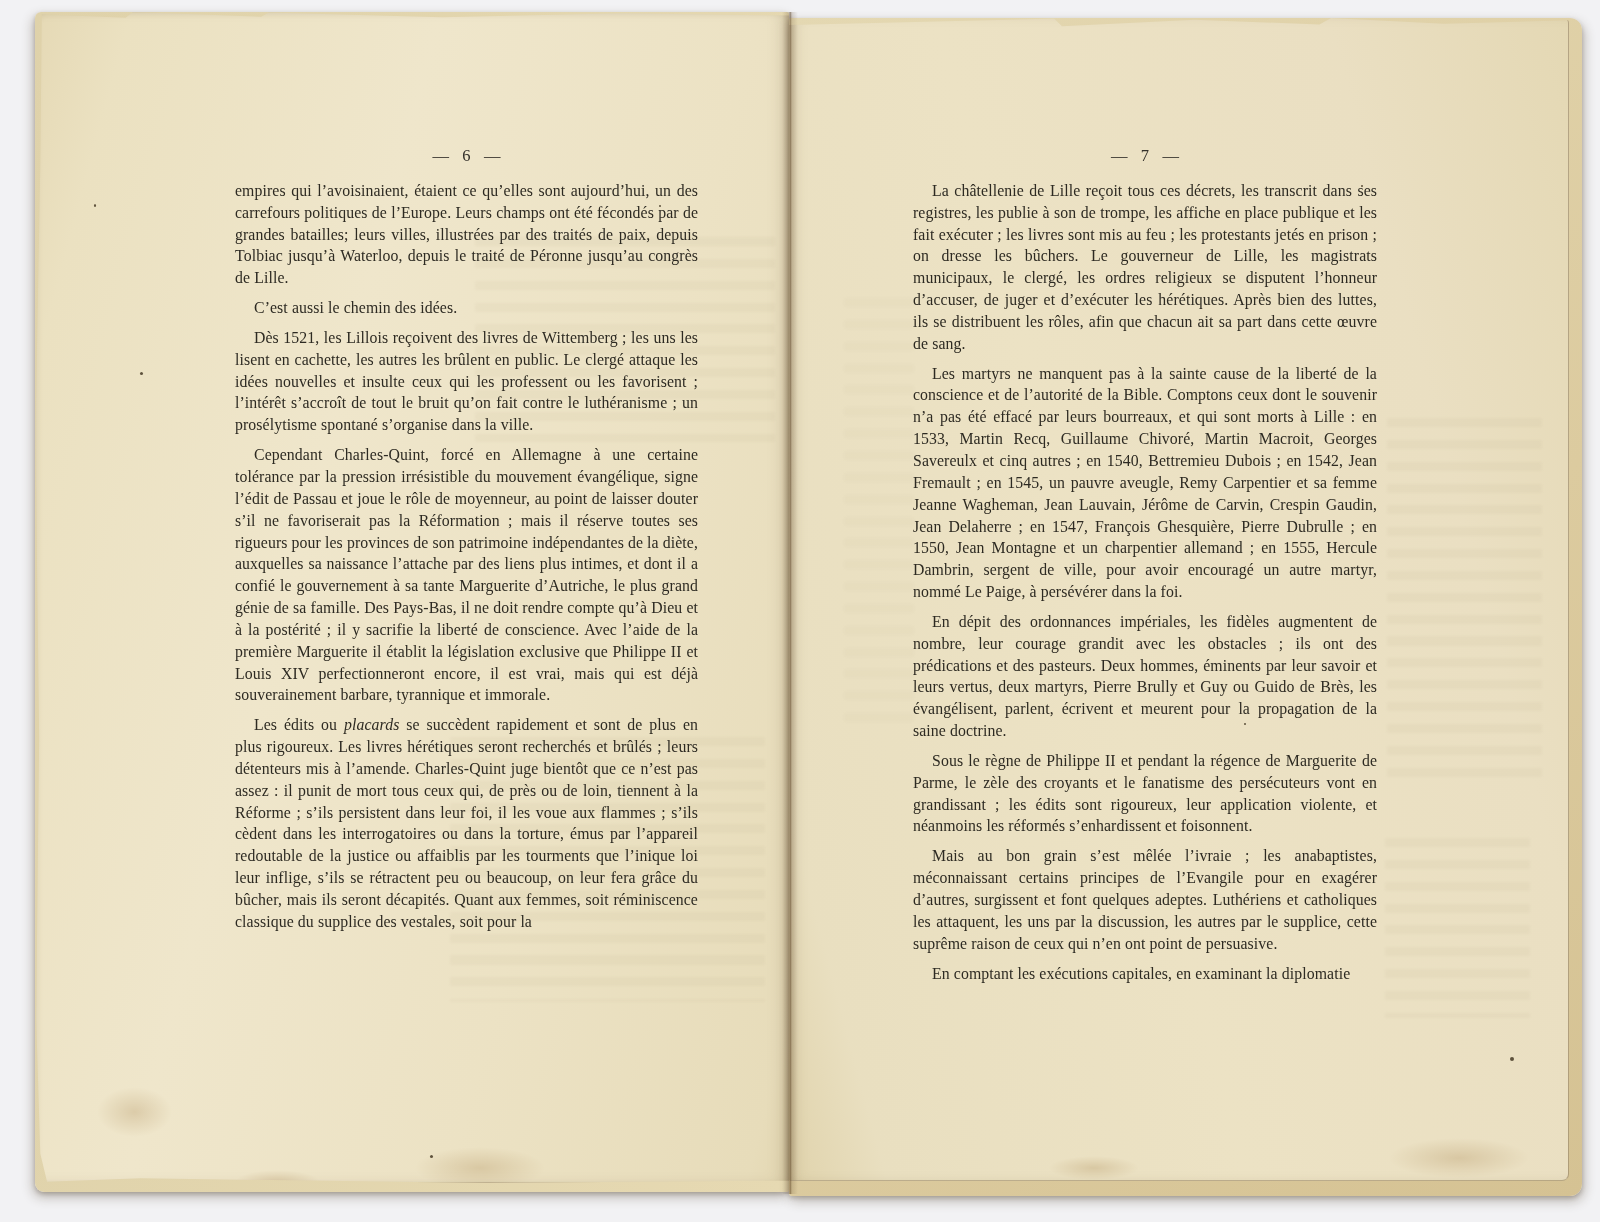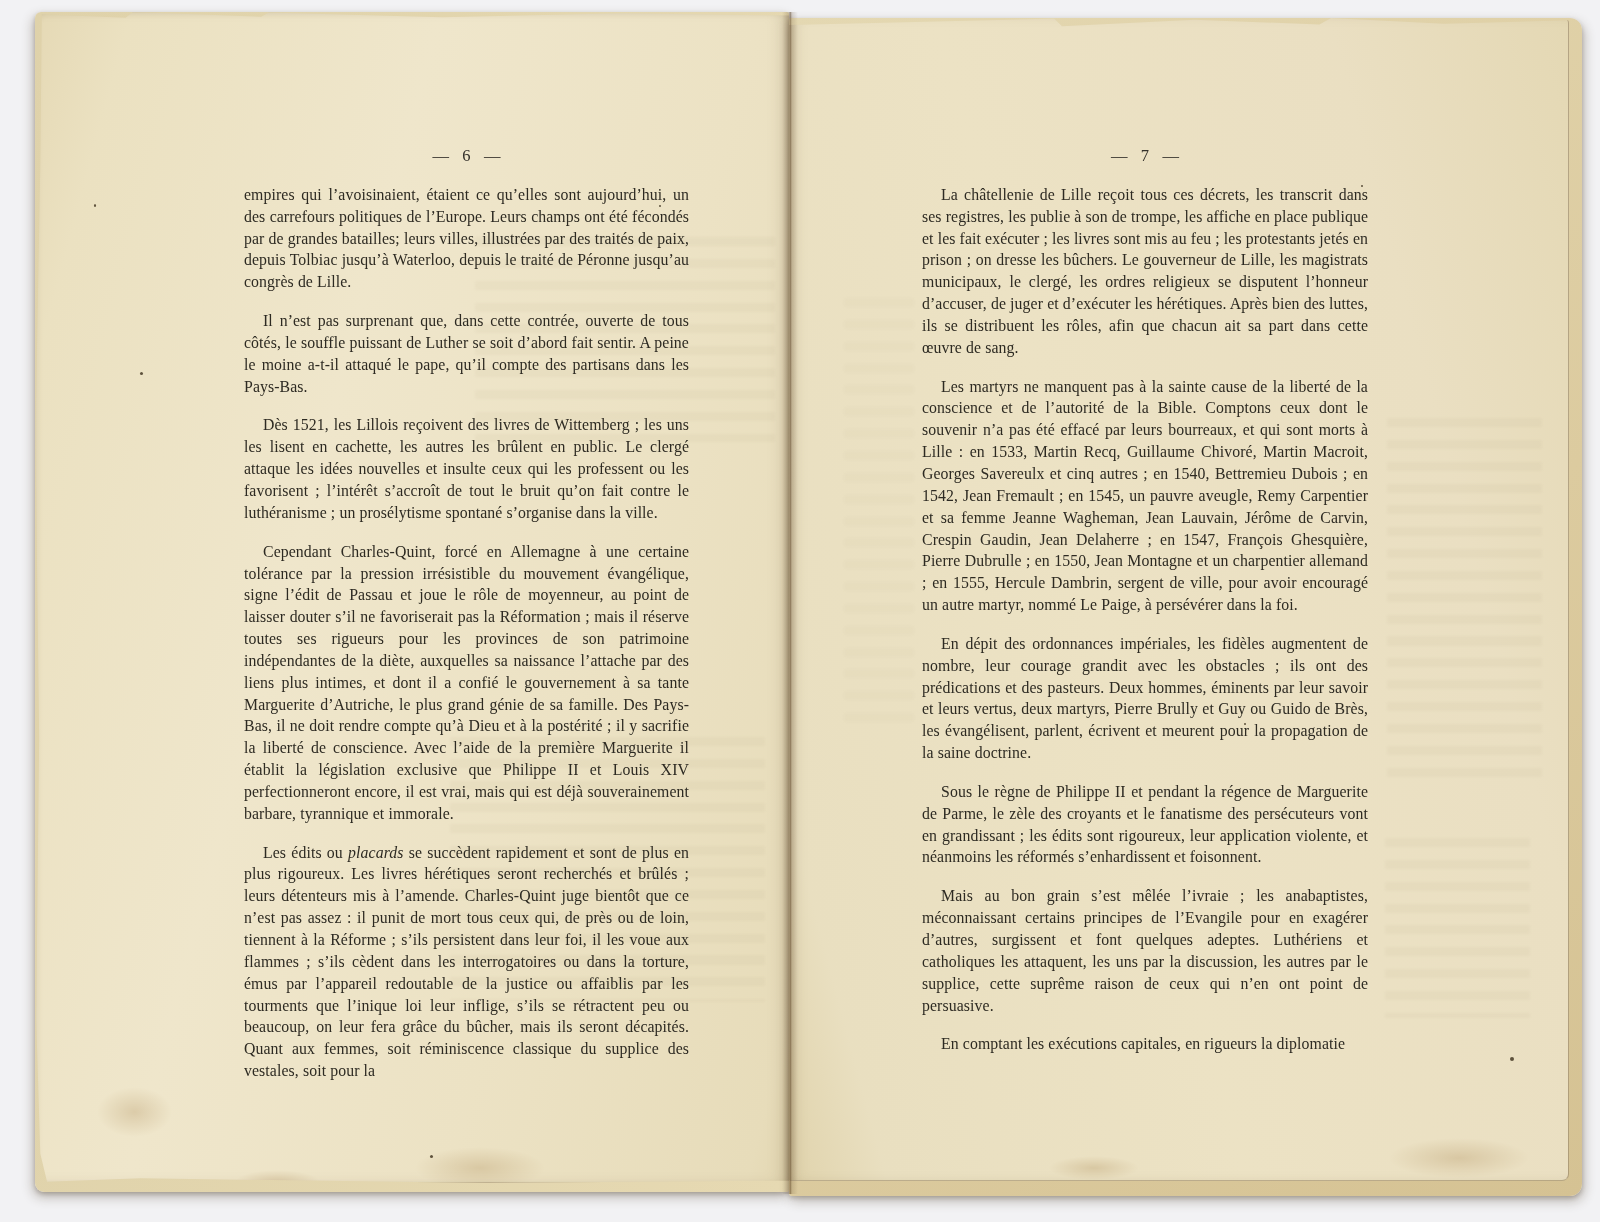--- a/index.html
+++ b/index.html
@@ -54,21 +54,21 @@
     position:absolute;color:var(--ink,#2d2a22);
     font-size:15.8px;line-height:21.85px;text-align:justify;
     letter-spacing:.1px;
   }
   .page-left .text-block{left:192px;top:133px;width:479px;}
   .page-right .text-block{left:116px;top:127px;width:480px;}
   .page-header{
     text-align:center;font-size:16.5px;word-spacing:9px;
     margin:0 0 13px 0;color:#33302a;
   }
-  .para{margin:17px;}
+  .para{margin:8px;}
   .para.indent{text-indent:19px;}
   .para i{font-style:italic;}
 
   
   .ghost{
     position:absolute;opacity:.45;filter:blur(1.6px);pointer-events:none;
     background:repeating-linear-gradient(to bottom,rgba(124,106,70,.10) 0 9px,rgba(0,0,0,0) 9px 21.85px);
   }
   .gL1{left:440px;top:225px;width:300px;height:205px;}
   .gL2{left:415px;top:725px;width:315px;height:265px;}
@@ -85,21 +85,21 @@
 <div class="book">
 
   <div class="page-left">
     <div class="sheet">
       <div class="ghost gL1"></div>
       <div class="ghost gL2"></div>
       <div class="text-block">
         <div class="page-header">— 6 —</div>
         <div>
             <p class="para">empires qui l’avoisinaient, étaient ce qu’elles sont aujourd’hui, un des carrefours politiques de l’Europe. Leurs champs ont été fécondés par de grandes batailles; leurs villes, illustrées par des traités de paix, depuis Tolbiac jusqu’à Waterloo, depuis le traité de Péronne jusqu’au congrès de Lille.</p>
-            <p class="para indent">Il n’est pas surprenant que, dans cette contrée, ouverte de tous côtés, le souffle puissant de Luther se soit d’abord fait sentir. A peine le moine a-t-il attaqué le pape, qu’il compte des partisans dans les Pays-Bas.</p>
+            <p class="para indent">C’est aussi le chemin des idées.</p>
             <p class="para indent">Dès 1521, les Lillois reçoivent des livres de Wittemberg ; les uns les lisent en cachette, les autres les brûlent en public. Le clergé attaque les idées nouvelles et insulte ceux qui les professent ou les favorisent ; l’intérêt s’accroît de tout le bruit qu’on fait contre le luthéranisme ; un prosélytisme spontané s’organise dans la ville.</p>
             <p class="para indent">Cependant Charles-Quint, forcé en Allemagne à une certaine tolérance par la pression irrésistible du mouvement évangélique, signe l’édit de Passau et joue le rôle de moyenneur, au point de laisser douter s’il ne favoriserait pas la Réformation ; mais il réserve toutes ses rigueurs pour les provinces de son patrimoine indépendantes de la diète, auxquelles sa naissance l’attache par des liens plus intimes, et dont il a confié le gouvernement à sa tante Marguerite d’Autriche, le plus grand génie de sa famille. Des Pays-Bas, il ne doit rendre compte qu’à Dieu et à la postérité ; il y sacrifie la liberté de conscience. Avec l’aide de la première Marguerite il établit la législation exclusive que Philippe II et Louis XIV perfectionneront encore, il est vrai, mais qui est déjà souverainement barbare, tyrannique et immorale.</p>
             <p class="para indent">Les édits ou <i>placards</i> se succèdent rapidement et sont de plus en plus rigoureux. Les livres hérétiques seront recherchés et brûlés ; leurs détenteurs mis à l’amende. Charles-Quint juge bientôt que ce n’est pas assez : il punit de mort tous ceux qui, de près ou de loin, tiennent à la Réforme ; s’ils persistent dans leur foi, il les voue aux flammes ; s’ils cèdent dans les interrogatoires ou dans la torture, émus par l’appareil redoutable de la justice ou affaiblis par les tourments que l’inique loi leur inflige, s’ils se rétractent peu ou beaucoup, on leur fera grâce du bûcher, mais ils seront décapités. Quant aux femmes, soit réminiscence classique du supplice des vestales, soit pour la</p>
           </div>
       </div>
       <div class="speck" style="left:59px;top:192px;width:2px;height:3px;"></div>
       <div class="speck" style="left:105px;top:360px;width:3px;height:3px;"></div>
       <div class="speck" style="left:624px;top:193px;width:2px;height:2px;"></div>
       <div class="speck" style="left:395px;top:1143px;width:3px;height:3px;"></div>
       <div class="stain" style="left:62px;top:1075px;width:75px;height:50px;"></div>
@@ -114,21 +114,21 @@
       <div class="ghost gR2"></div>
       <div class="ghost gR3"></div>
       <div class="text-block">
         <div class="page-header">— 7 —</div>
         <div>
             <p class="para indent">La châtellenie de Lille reçoit tous ces décrets, les transcrit dans ses registres, les publie à son de trompe, les affiche en place publique et les fait exécuter ; les livres sont mis au feu ; les protestants jetés en prison ; on dresse les bûchers. Le gouverneur de Lille, les magistrats municipaux, le clergé, les ordres religieux se disputent l’honneur d’accuser, de juger et d’exécuter les hérétiques. Après bien des luttes, ils se distribuent les rôles, afin que chacun ait sa part dans cette œuvre de sang.</p>
             <p class="para indent">Les martyrs ne manquent pas à la sainte cause de la liberté de la conscience et de l’autorité de la Bible. Comptons ceux dont le souvenir n’a pas été effacé par leurs bourreaux, et qui sont morts à Lille : en 1533, Martin Recq, Guillaume Chivoré, Martin Macroit, Georges Savereulx et cinq autres ; en 1540, Bettremieu Dubois ; en 1542, Jean Fremault ; en 1545, un pauvre aveugle, Remy Carpentier et sa femme Jeanne Wagheman, Jean Lauvain, Jérôme de Carvin, Crespin Gaudin, Jean Delaherre ; en 1547, François Ghesquière, Pierre Dubrulle ; en 1550, Jean Montagne et un charpentier allemand ; en 1555, Hercule Dambrin, sergent de ville, pour avoir encouragé un autre martyr, nommé Le Paige, à persévérer dans la foi.</p>
             <p class="para indent">En dépit des ordonnances impériales, les fidèles augmentent de nombre, leur courage grandit avec les obstacles ; ils ont des prédications et des pasteurs. Deux hommes, éminents par leur savoir et leurs vertus, deux martyrs, Pierre Brully et Guy ou Guido de Brès, les évangélisent, parlent, écrivent et meurent pour la propagation de la saine doctrine.</p>
             <p class="para indent">Sous le règne de Philippe II et pendant la régence de Marguerite de Parme, le zèle des croyants et le fanatisme des persécuteurs vont en grandissant ; les édits sont rigoureux, leur application violente, et néanmoins les réformés s’enhardissent et foisonnent.</p>
             <p class="para indent">Mais au bon grain s’est mêlée l’ivraie ; les anabaptistes, méconnaissant certains principes de l’Evangile pour en exagérer d’autres, surgissent et font quelques adeptes. Luthériens et catholiques les attaquent, les uns par la discussion, les autres par le supplice, cette suprême raison de ceux qui n’en ont point de persuasive.</p>
-            <p class="para indent">En comptant les exécutions capitales, en rigueurs la diplomatie</p>
+            <p class="para indent">En comptant les exécutions capitales, en examinant la diplomatie</p>
           </div>
       </div>
       <div class="speck" style="left:572px;top:167px;width:2px;height:2px;"></div>
       <div class="speck" style="left:721px;top:1039px;width:4px;height:4px;"></div>
       <div class="speck" style="left:455px;top:705px;width:2px;height:2px;"></div>
       <div class="stain" style="left:600px;top:1120px;width:140px;height:40px;"></div>
       <div class="stain" style="left:260px;top:1138px;width:90px;height:24px;"></div>
     </div>
   </div>
 

